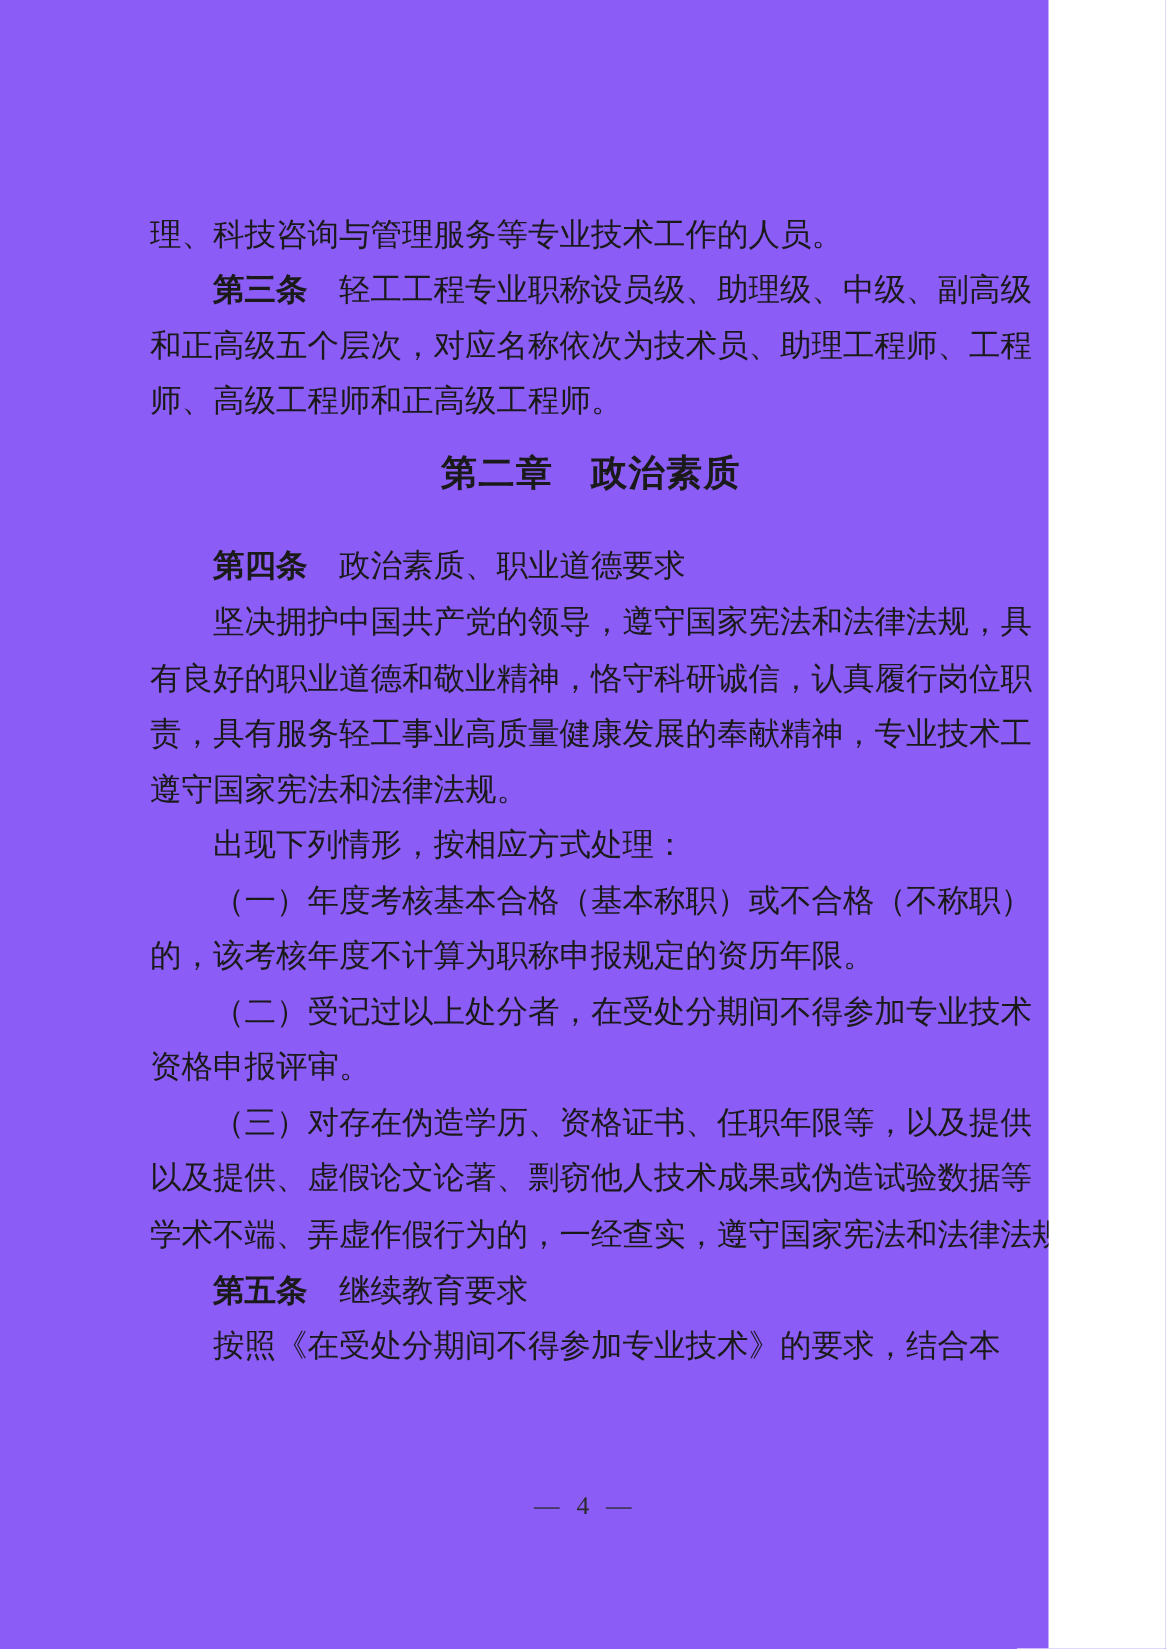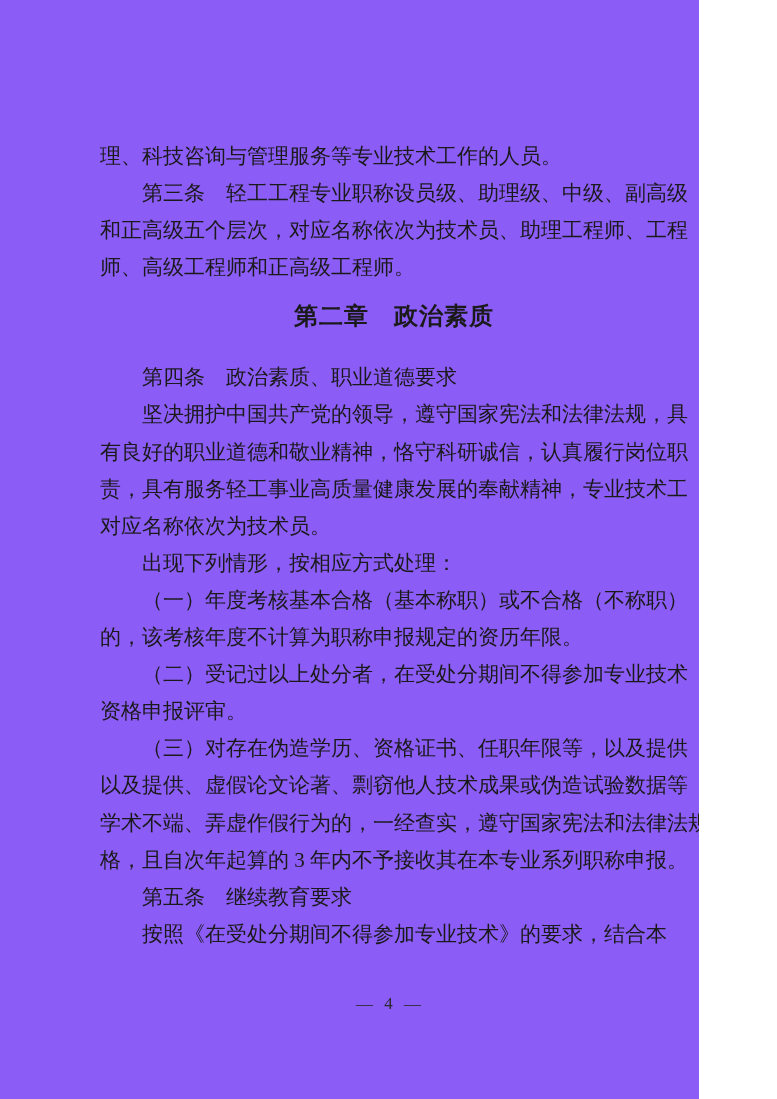--- a/index.html
+++ b/index.html
@@ -25,21 +25,21 @@
   .para { margin: 0; }
   .line {
     height: 37.1px;
     line-height: 37.1px;
     font-size: 21px;
     white-space: nowrap;
     letter-spacing: 0;
     color: #1a1a1a;
   }
   .line.indent { text-indent: 2em; }
-  .art-label { font-weight: normal; }
+  .art-label { font-weight: bold; }
   .para.chapter { margin: 12px 0 24px 0; }
   .para.chapter .line {
     font-size: 24px;
     font-weight: bold;
     text-align: center;
     height: 37px;
     line-height: 37px;
     text-indent: 0;
     letter-spacing: 1px;
   }
@@ -70,38 +70,37 @@
       <div class="para chapter">
         <div class="line">第二章　政治素质</div>
       </div>
       <div class="para article">
         <div class="line indent"><span class="art-label">第四条</span>　政治素质、职业道德要求</div>
       </div>
       <div class="para body">
         <div class="line indent">坚决拥护中国共产党的领导，遵守国家宪法和法律法规，具</div>
         <div class="line">有良好的职业道德和敬业精神，恪守科研诚信，认真履行岗位职</div>
         <div class="line">责，具有服务轻工事业高质量健康发展的奉献精神，专业技术工</div>
-        <div class="line">对应名称依次为技术员。</div>
+        <div class="line">遵守国家宪法和法律法规。</div>
       </div>
       <div class="para body">
         <div class="line indent">出现下列情形，按相应方式处理：</div>
       </div>
       <div class="para body">
         <div class="line indent">（一）年度考核基本合格（基本称职）或不合格（不称职）</div>
         <div class="line">的，该考核年度不计算为职称申报规定的资历年限。</div>
       </div>
       <div class="para body">
         <div class="line indent">（二）受记过以上处分者，在受处分期间不得参加专业技术</div>
         <div class="line">资格申报评审。</div>
       </div>
       <div class="para body">
         <div class="line indent">（三）对存在伪造学历、资格证书、任职年限等，以及提供</div>
         <div class="line">以及提供、虚假论文论著、剽窃他人技术成果或伪造试验数据等</div>
         <div class="line">学术不端、弄虚作假行为的，一经查实，遵守国家宪法和法律法规</div>
-        <div class="line">格，且自次年起算的 3 年内不予接收其在本专业系列职称申报。</div>
       </div>
       <div class="para article">
         <div class="line indent"><span class="art-label">第五条</span>　继续教育要求</div>
       </div>
       <div class="para body">
         <div class="line indent">按照《在受处分期间不得参加专业技术》的要求，结合本</div>
       </div>
     </div>
   <div class="footer">
     <span>— 4 —</span>

